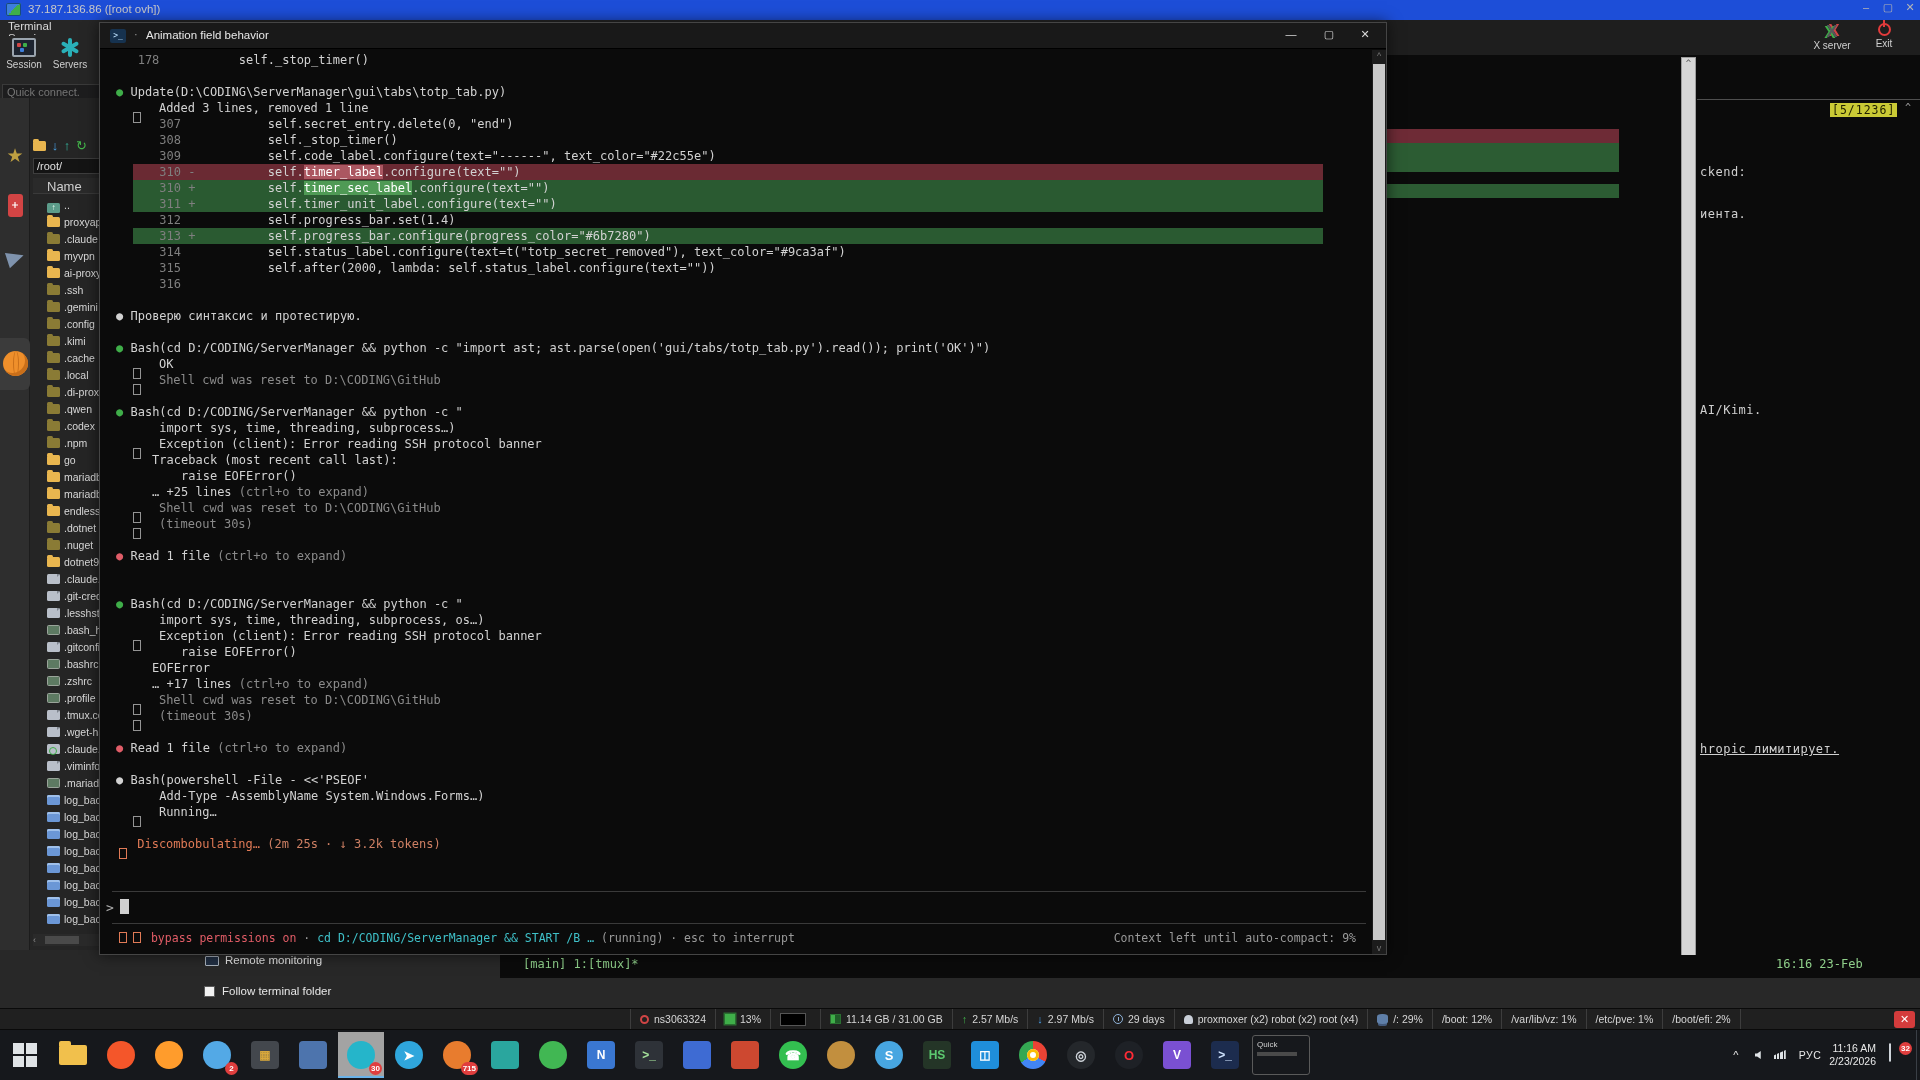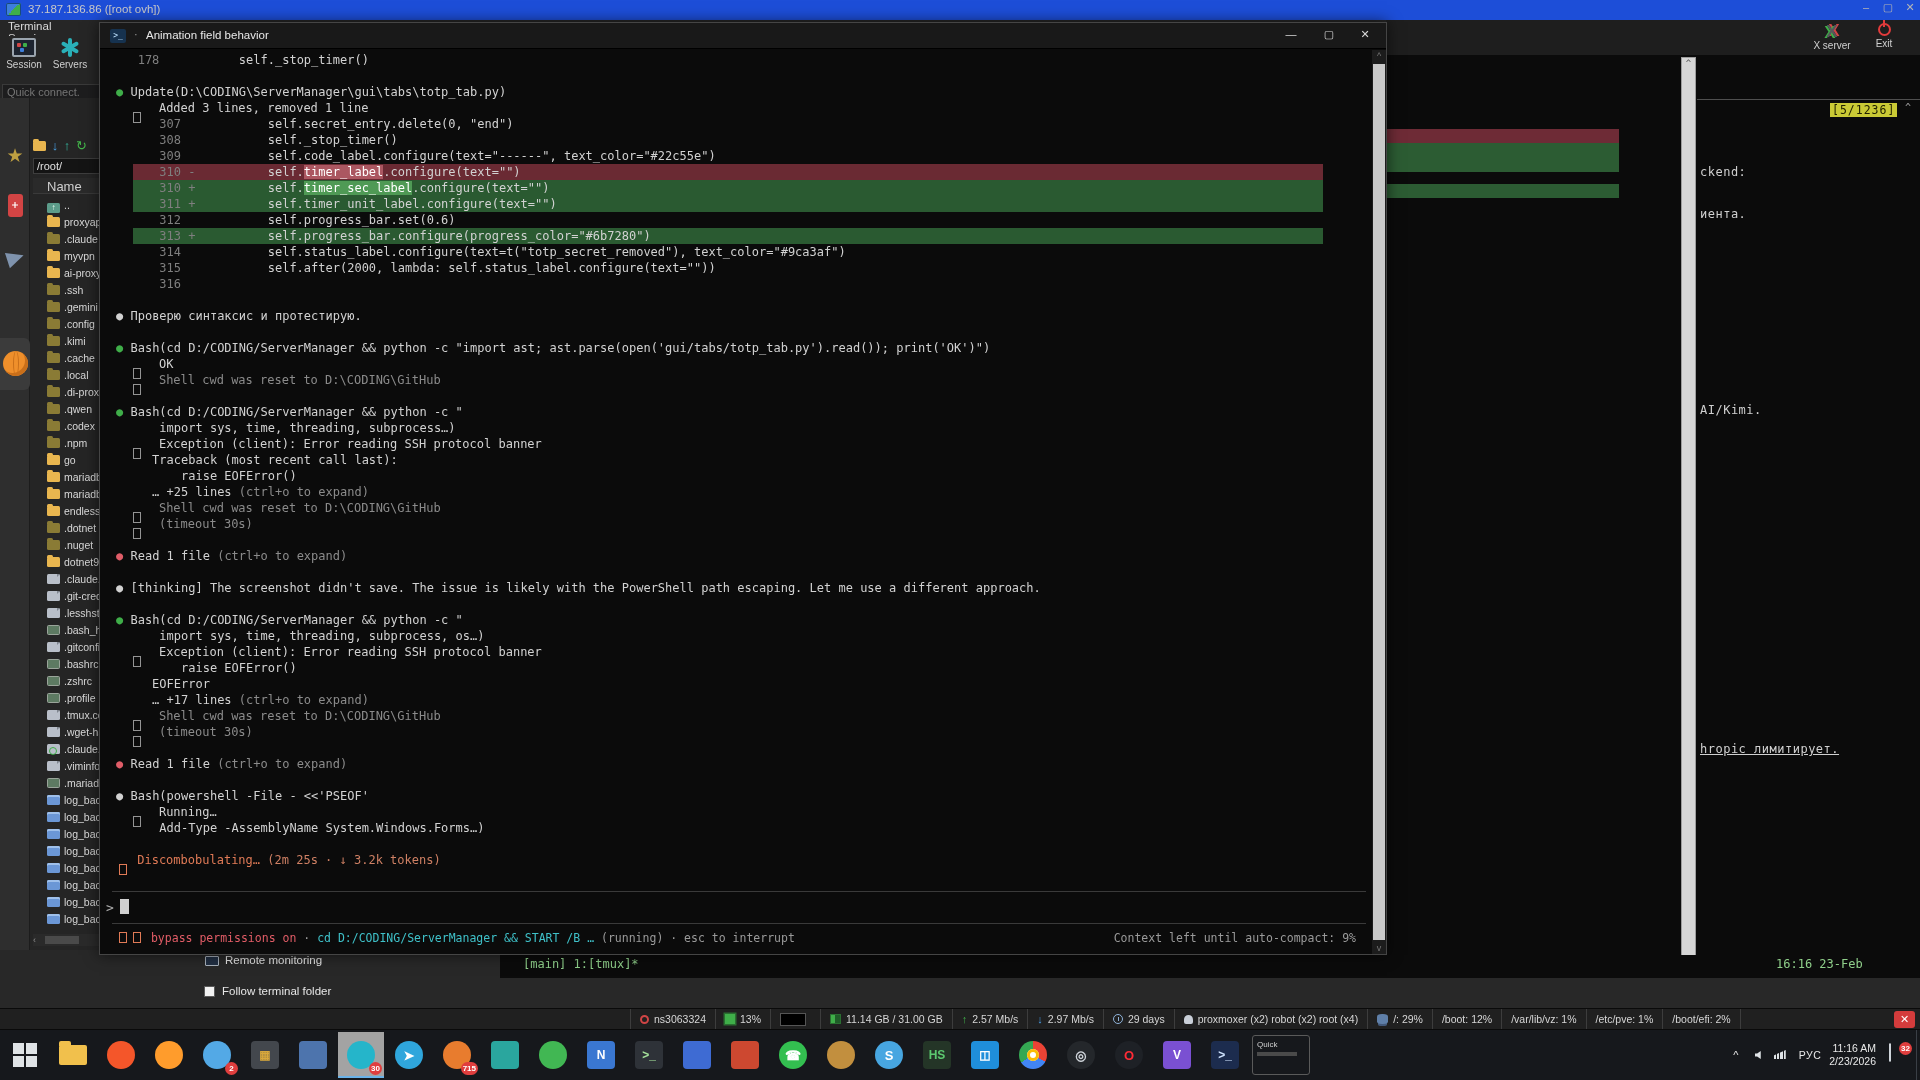--- a/index.html
+++ b/index.html
@@ -313,21 +313,21 @@
         <div class="ln"><span class="t-num">   178           </span><span class="t-code">self._stop_timer()</span></div>
         <div class="ln"></div>
         <div class="ln"><span class="t-bg">● </span><span class="t-code">Update(D:\CODING\ServerManager\gui\tabs\totp_tab.py)</span></div>
         <div class="ln"><span class="t-code">  </span><span class="t-tofu">⎿</span><span class="t-code">  Added 3 lines, removed 1 line</span></div>
         <div class="ln"><span class="t-num">      307            </span><span class="t-code">self.secret_entry.delete(0, "end")</span></div>
         <div class="ln"><span class="t-num">      308            </span><span class="t-code">self._stop_timer()</span></div>
         <div class="ln"><span class="t-num">      309            </span><span class="t-code">self.code_label.configure(text="------", text_color="#22c55e")</span></div>
         <div class="ln bg-r"><span class="t-num">      310 -          </span><span class="t-code">self.</span><span class="t-hlr">timer_label</span><span class="t-code">.configure(text="")</span></div>
         <div class="ln bg-g"><span class="t-num">      310 +          </span><span class="t-code">self.</span><span class="t-hlg">timer_sec_label</span><span class="t-code">.configure(text="")</span></div>
         <div class="ln bg-g"><span class="t-num">      311 +          </span><span class="t-code">self.timer_unit_label.configure(text="")</span></div>
-        <div class="ln"><span class="t-num">      312            </span><span class="t-code">self.progress_bar.set(0.6)</span></div>
+        <div class="ln"><span class="t-num">      312            </span><span class="t-code">self.progress_bar.set(1.4)</span></div>
         <div class="ln bg-g"><span class="t-num">      313 +          </span><span class="t-code">self.progress_bar.configure(progress_color="#6b7280")</span></div>
         <div class="ln"><span class="t-num">      314            </span><span class="t-code">self.status_label.configure(text=t("totp_secret_removed"), text_color="#9ca3af")</span></div>
         <div class="ln"><span class="t-num">      315            </span><span class="t-code">self.after(2000, lambda: self.status_label.configure(text=""))</span></div>
         <div class="ln"><span class="t-num">      316</span></div>
         <div class="ln"></div>
         <div class="ln"><span class="t-bw">● </span><span class="t-code">Проверю синтаксис и протестирую.</span></div>
         <div class="ln"></div>
         <div class="ln"><span class="t-bg">● </span><span class="t-code">Bash(cd D:/CODING/ServerManager &amp;&amp; python -c "import ast; ast.parse(open('gui/tabs/totp_tab.py').read()); print('OK')")</span></div>
         <div class="ln"><span class="t-code">  </span><span class="t-tofu">⎿</span><span class="t-code">  OK</span></div>
         <div class="ln"><span class="t-code">  </span><span class="t-tofu">⎿</span><span class="t-dim">  Shell cwd was reset to D:\CODING\GitHub</span></div>
@@ -336,36 +336,35 @@
         <div class="ln"><span class="t-code">      import sys, time, threading, subprocess…)</span></div>
         <div class="ln"><span class="t-code">  </span><span class="t-tofu">⎿</span><span class="t-code">  Exception (client): Error reading SSH protocol banner</span></div>
         <div class="ln"><span class="t-code">     Traceback (most recent call last):</span></div>
         <div class="ln"><span class="t-code">         raise EOFError()</span></div>
         <div class="ln"><span class="t-code">     … +25 lines </span><span class="t-dim">(ctrl+o to expand)</span></div>
         <div class="ln"><span class="t-code">  </span><span class="t-tofu">⎿</span><span class="t-dim">  Shell cwd was reset to D:\CODING\GitHub</span></div>
         <div class="ln"><span class="t-code">  </span><span class="t-tofu">⎿</span><span class="t-dim">  (timeout 30s)</span></div>
         <div class="ln"></div>
         <div class="ln"><span class="t-bp">● </span><span class="t-code">Read 1 file </span><span class="t-dim">(ctrl+o to expand)</span></div>
         <div class="ln"></div>
-        <div class="ln"><span class="t-bw">● </span><span class="t-code">[thinking] The screenshot didn't save. The issue is likely with the PowerShell path escaping. Let me use a different approach.</span></div>
         <div class="ln"></div>
         <div class="ln"><span class="t-bg">● </span><span class="t-code">Bash(cd D:/CODING/ServerManager &amp;&amp; python -c "</span></div>
         <div class="ln"><span class="t-code">      import sys, time, threading, subprocess, os…)</span></div>
         <div class="ln"><span class="t-code">  </span><span class="t-tofu">⎿</span><span class="t-code">  Exception (client): Error reading SSH protocol banner</span></div>
         <div class="ln"><span class="t-code">         raise EOFError()</span></div>
         <div class="ln"><span class="t-code">     EOFError</span></div>
         <div class="ln"><span class="t-code">     … +17 lines </span><span class="t-dim">(ctrl+o to expand)</span></div>
         <div class="ln"><span class="t-code">  </span><span class="t-tofu">⎿</span><span class="t-dim">  Shell cwd was reset to D:\CODING\GitHub</span></div>
         <div class="ln"><span class="t-code">  </span><span class="t-tofu">⎿</span><span class="t-dim">  (timeout 30s)</span></div>
         <div class="ln"></div>
         <div class="ln"><span class="t-bp">● </span><span class="t-code">Read 1 file </span><span class="t-dim">(ctrl+o to expand)</span></div>
         <div class="ln"></div>
         <div class="ln"><span class="t-bw">● </span><span class="t-code">Bash(powershell -File - &lt;&lt;'PSEOF'</span></div>
+        <div class="ln"><span class="t-code">      Add-Type -AssemblyName System.Windows.Forms…)</span></div>
         <div class="ln"><span class="t-code">  </span><span class="t-tofu">⎿</span><span class="t-code">  Running…</span></div>
-        <div class="ln"><span class="t-code">      Add-Type -AssemblyName System.Windows.Forms…)</span></div>
         <div class="ln"></div>
         <div class="ln"><span class="t-tofus">✳</span><span class="t-sal"> Discombobulating… </span><span class="t-sald">(2m 25s · ↓ 3.2k tokens)</span></div>
       </div>
     <div id="mw-sep1"></div>
     <div id="mw-prompt">
       <span>&gt;</span><span class="cur"></span>
     </div>
     <div id="mw-sep2"></div>
     <div id="mw-status">
       <span class="t-tofus"></span><span class="t-tofus"></span>

